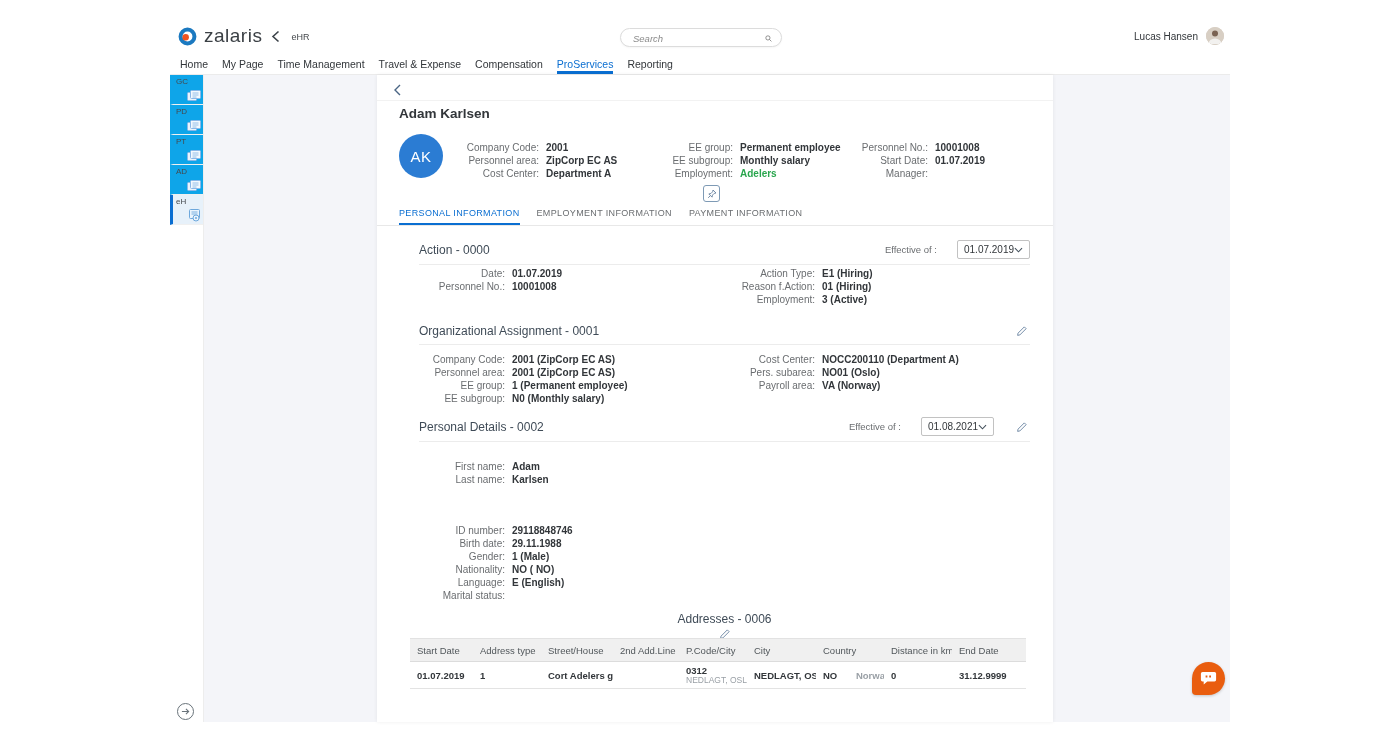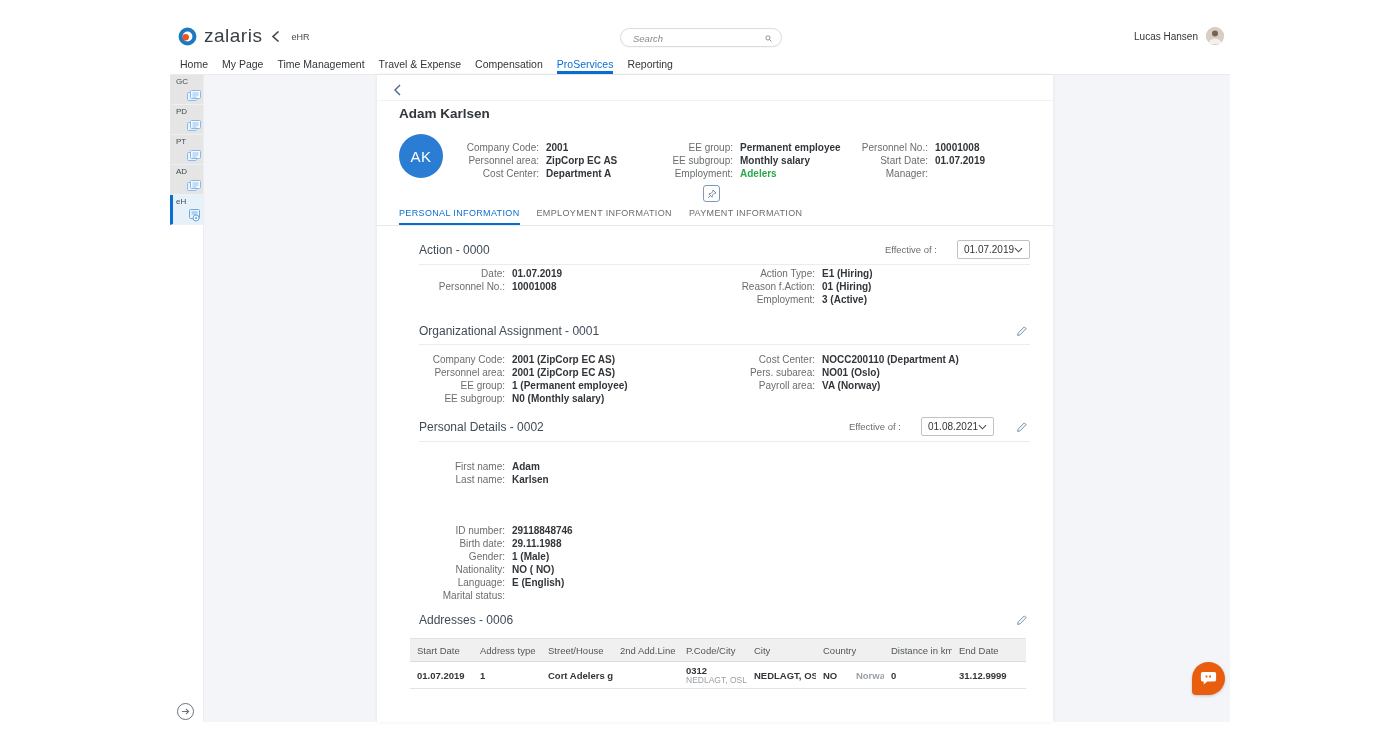--- a/index.html
+++ b/index.html
@@ -23,21 +23,21 @@
   
   .nav { position:relative; height:22px; display:flex; gap:14px; padding-left:10px; border-bottom:1px solid #ebebeb; background:#fff; }
   .nav a { display:flex; align-items:center; height:100%; font-size:10.5px; color:#32363a; text-decoration:none; border-bottom:3px solid transparent; padding-top:3px; cursor:pointer; }
   .nav a.active { color:#0a6ed1; border-bottom-color:#0a6ed1; }
 
   
   .body { position:relative; height:647px; background:#f4f5f9; }
 
   
   .rail { position:absolute; left:0; top:0; bottom:0; width:34px; background:#fff; border-right:1px solid #ededed; }
-  .rail-item { position:relative; height:30px; border-left:3px solid transparent; border-bottom:1px solid #f0f0f0; cursor:pointer; background:#e5e5e5; }
+  .rail-item { position:relative; height:30px; border-left:3px solid transparent; border-bottom:1px solid #f0f0f0; cursor:pointer; background:#0ea5e9; }
   .rail-item.selected { background:#e7f1fa; border-left-color:#0a6ed1; }
   .rail-label { position:absolute; left:3px; top:2px; font-size:8px; color:#45494d; }
   .rail-ico { position:absolute; right:2px; bottom:2px; }
   .rail-expand { position:absolute; left:7px; top:628px; width:17px; height:17px; border:1px solid #69737a; border-radius:50%; background:#fff; display:flex; align-items:center; justify-content:center; cursor:pointer; }
 
   
   .card { position:absolute; left:207px; top:0; width:676px; height:647px; background:#fff; box-shadow:0 0 4px rgba(0,0,0,.07); }
   .backbar { position:absolute; left:0; top:0; width:100%; height:26px; border-bottom:1px solid #f2f2f2; }
   .back-chev { position:absolute; left:16px; top:7px; cursor:pointer; }
   .emp-title { position:absolute; left:22px; top:31px; font-size:13.5px; color:#32363a; }
@@ -312,21 +312,21 @@
         <span class="lbl">Gender:</span>
           <span class="val">1 (Male)</span>
         <span class="lbl">Nationality:</span>
           <span class="val">NO ( NO)</span>
         <span class="lbl">Language:</span>
           <span class="val">E (English)</span>
         <span class="lbl">Marital status:</span>
           <span class="val"></span>
       </div>
 
-      <div class="sec-head" style="top:537px; border-bottom:none; padding-bottom:0;">
+      <div class="sec-head" style="top:537px; border-bottom:none; padding-bottom:0;flex-direction:column;">
         <span class="sec-title">Addresses - 0006</span>
         <button class="icon-btn">
           <svg width="12" height="12" viewBox="0 0 14 14">
               <path d="M9.7 2.2 L11.8 4.3 L4.5 11.6 L1.9 12.1 L2.4 9.5 Z" fill="none" stroke="#5e7a99" stroke-width="1"></path>
             </svg>
         </button>
       </div>
 
       <table class="addr-table">
         <colgroup>

